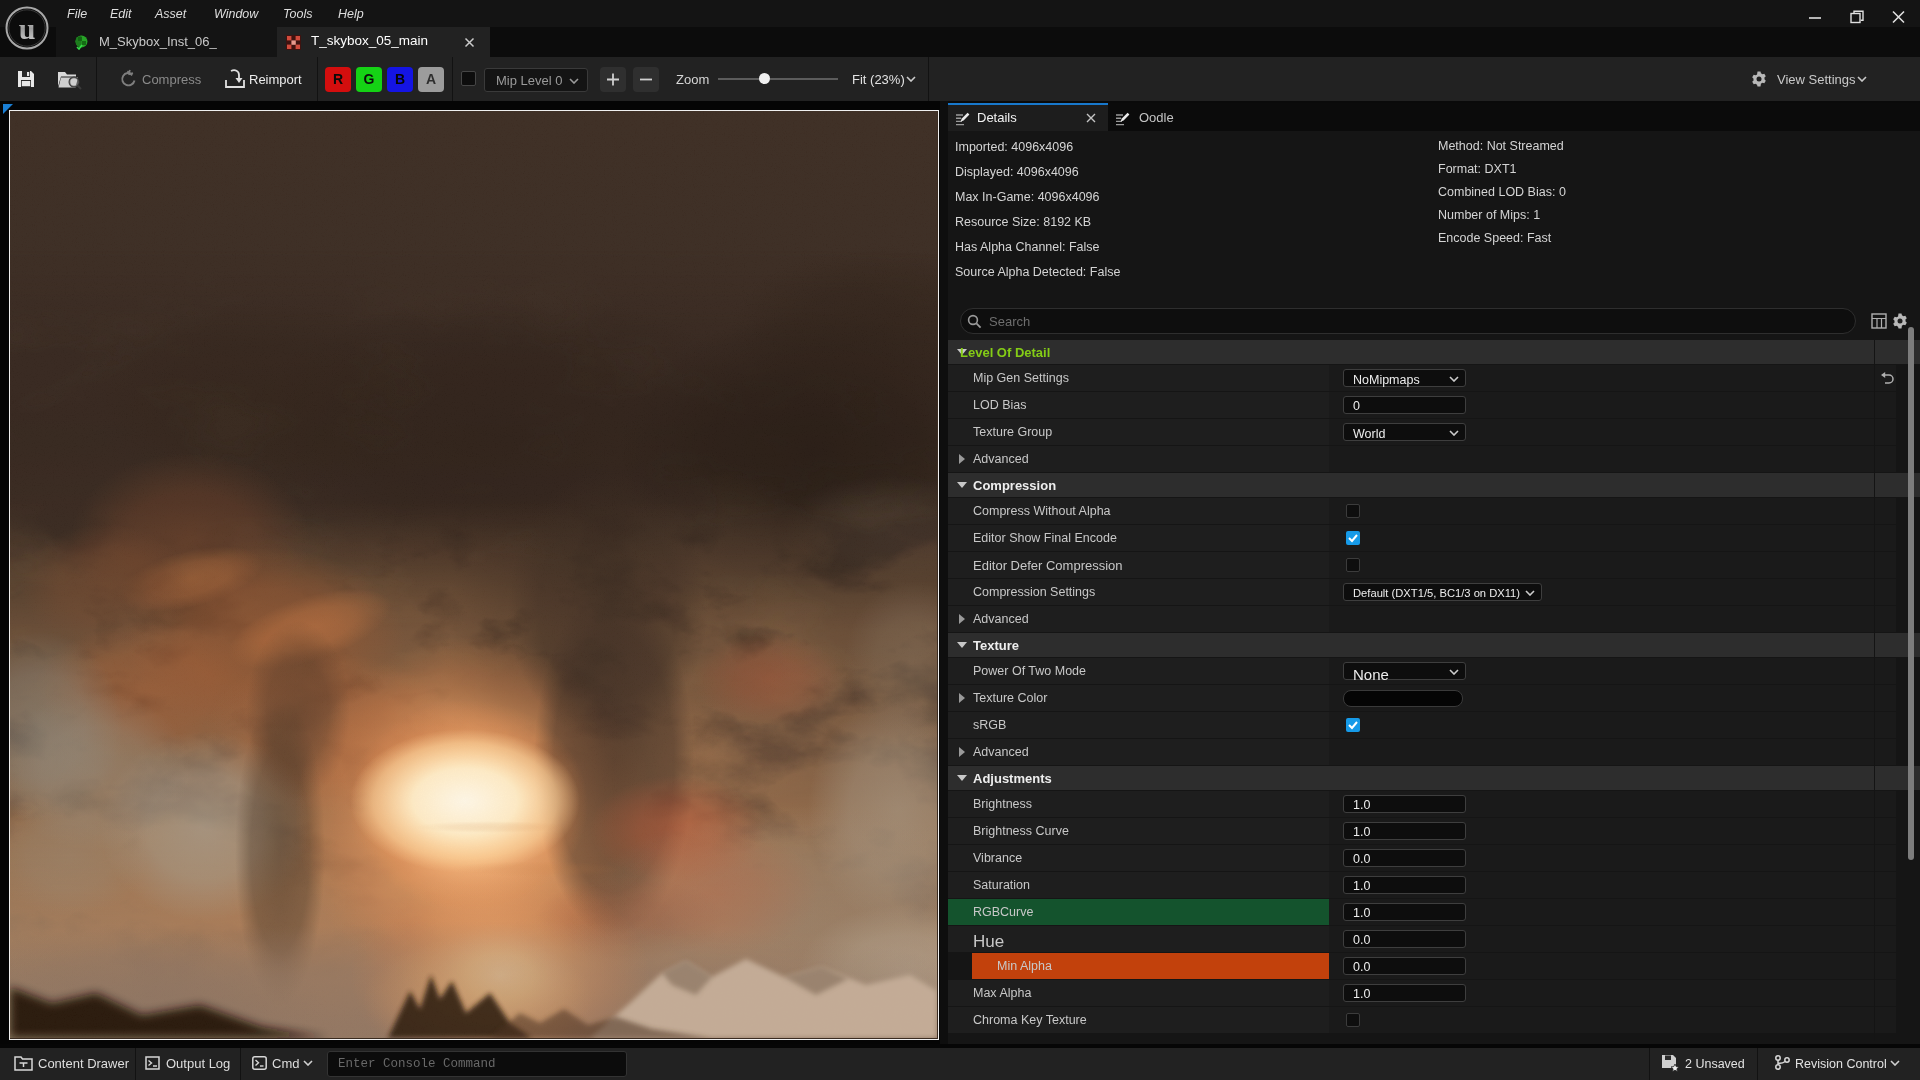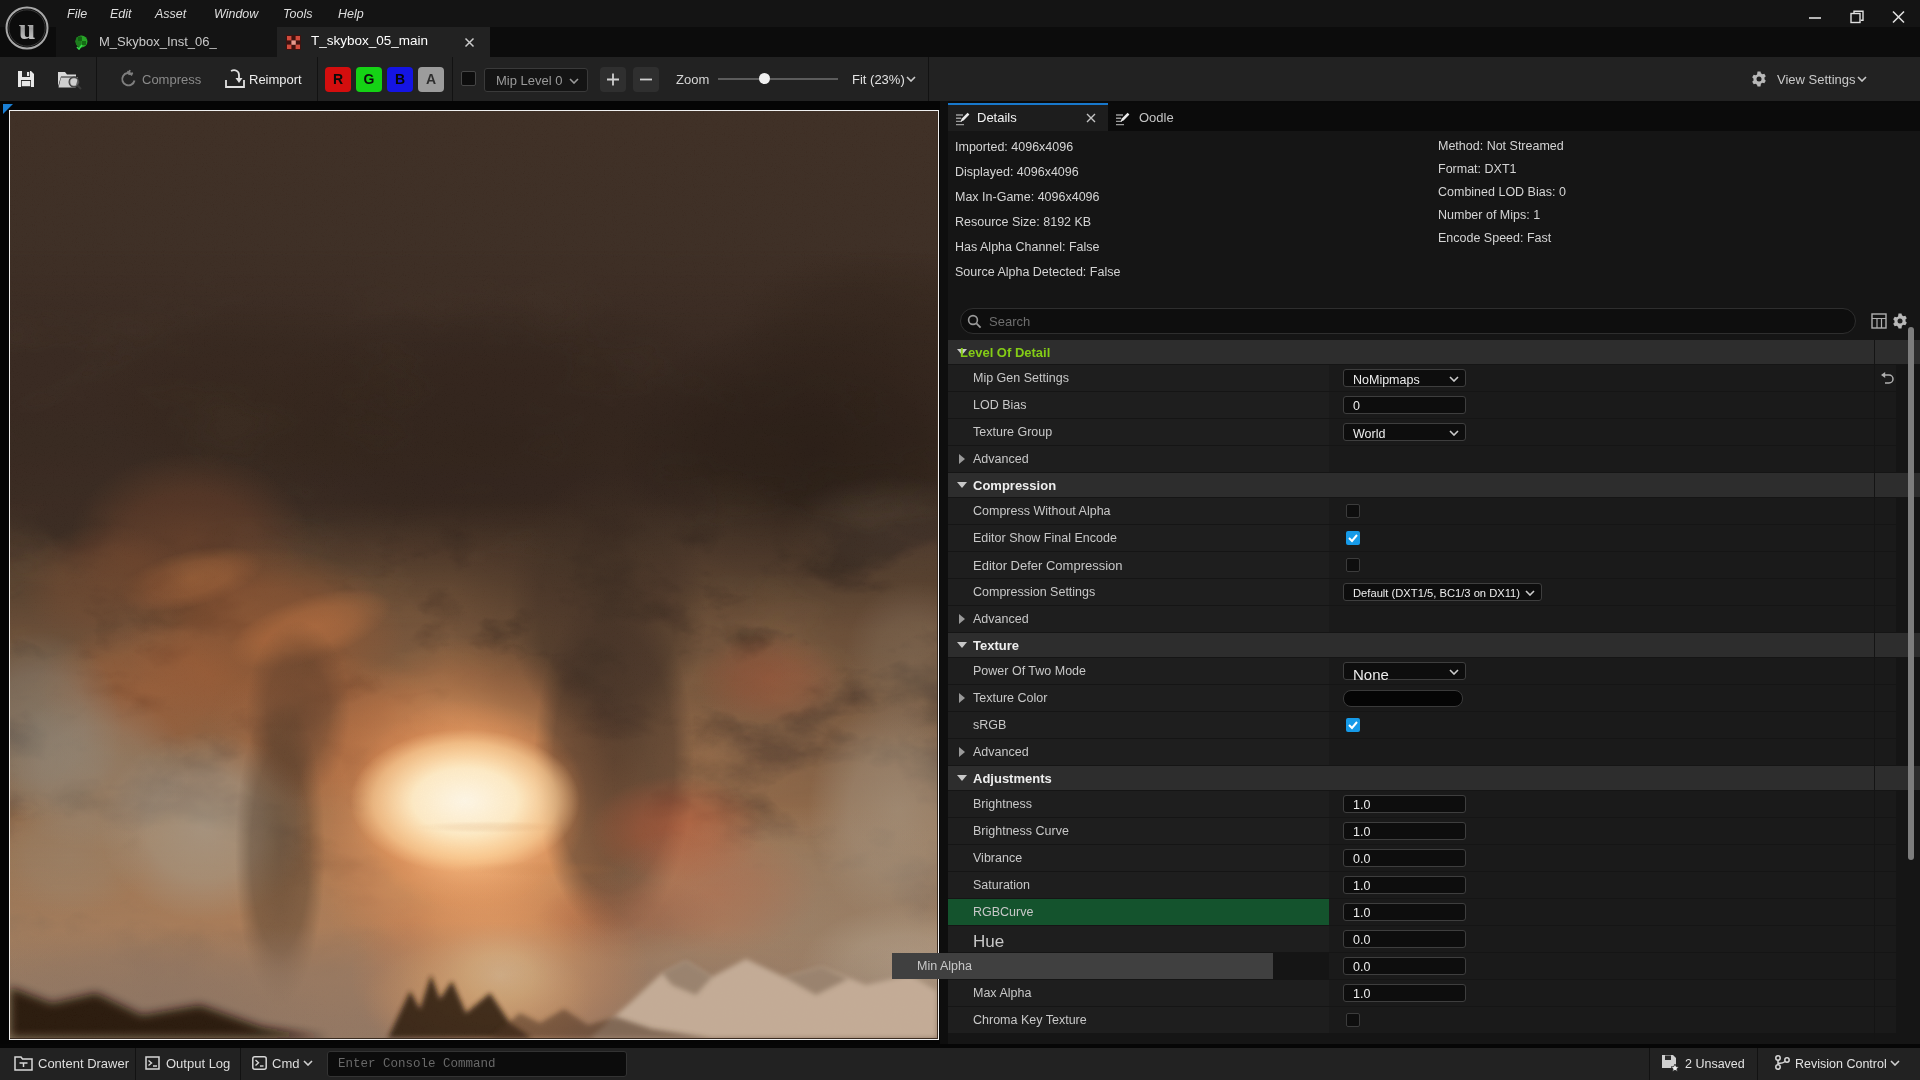--- a/index.html
+++ b/index.html
@@ -673,21 +673,21 @@
 <div class="abs dd" style="left:1343px;top:903px;width:123px;height:18px">
     <span class="abs" style="left:9px;top:2px;color:#ededed">1.0</span>
   </div>
 <div class="abs" style="left:948px;top:926px;width:381px;height:26px;background:#1e1e1e">
     <span class="abs" style="left:25px;top:6px;color:#c8c8c8;font-size:17px">Hue</span>
   </div>
 <div class="abs" style="left:1329px;top:926px;width:567px;height:26px;background:#1a1a1a"></div>
 <div class="abs dd" style="left:1343px;top:930px;width:123px;height:18px">
     <span class="abs" style="left:9px;top:2px;color:#ededed">0.0</span>
   </div>
-<div class="abs" style="left:892px;top:953px;width:381px;height:26px;background:#404040">
+<div class="abs" style="left:972px;top:953px;width:381px;height:26px;background:#c2410c">
     <span class="abs" style="left:25px;top:6px;color:#c8c8c8;font-size:12.5px">Min Alpha</span>
   </div>
 <div class="abs" style="left:1329px;top:953px;width:567px;height:26px;background:#1a1a1a"></div>
 <div class="abs dd" style="left:1343px;top:957px;width:123px;height:18px">
     <span class="abs" style="left:9px;top:2px;color:#ededed">0.0</span>
   </div>
 <div class="abs" style="left:948px;top:980px;width:381px;height:26px;background:#1e1e1e">
     <span class="abs" style="left:25px;top:6px;color:#c8c8c8;font-size:12.5px">Max Alpha</span>
   </div>
 <div class="abs" style="left:1329px;top:980px;width:567px;height:26px;background:#1a1a1a"></div>

